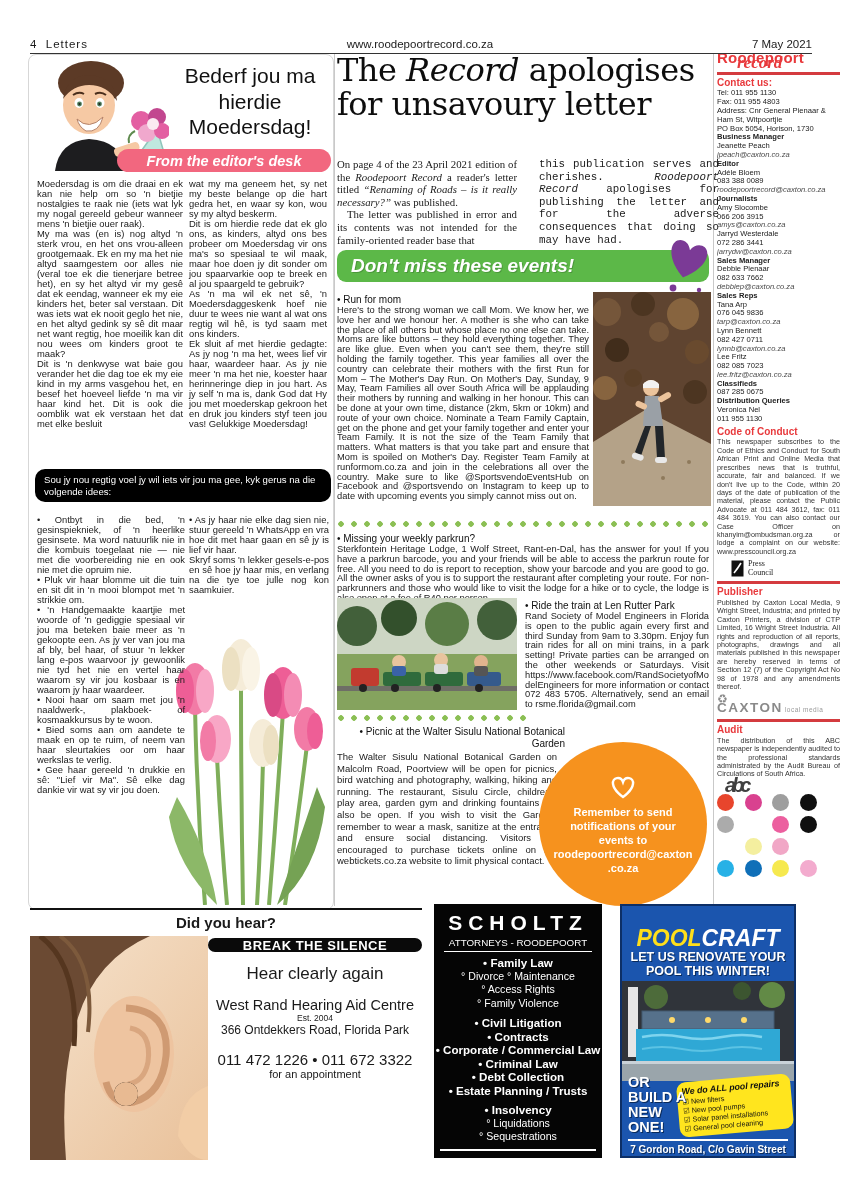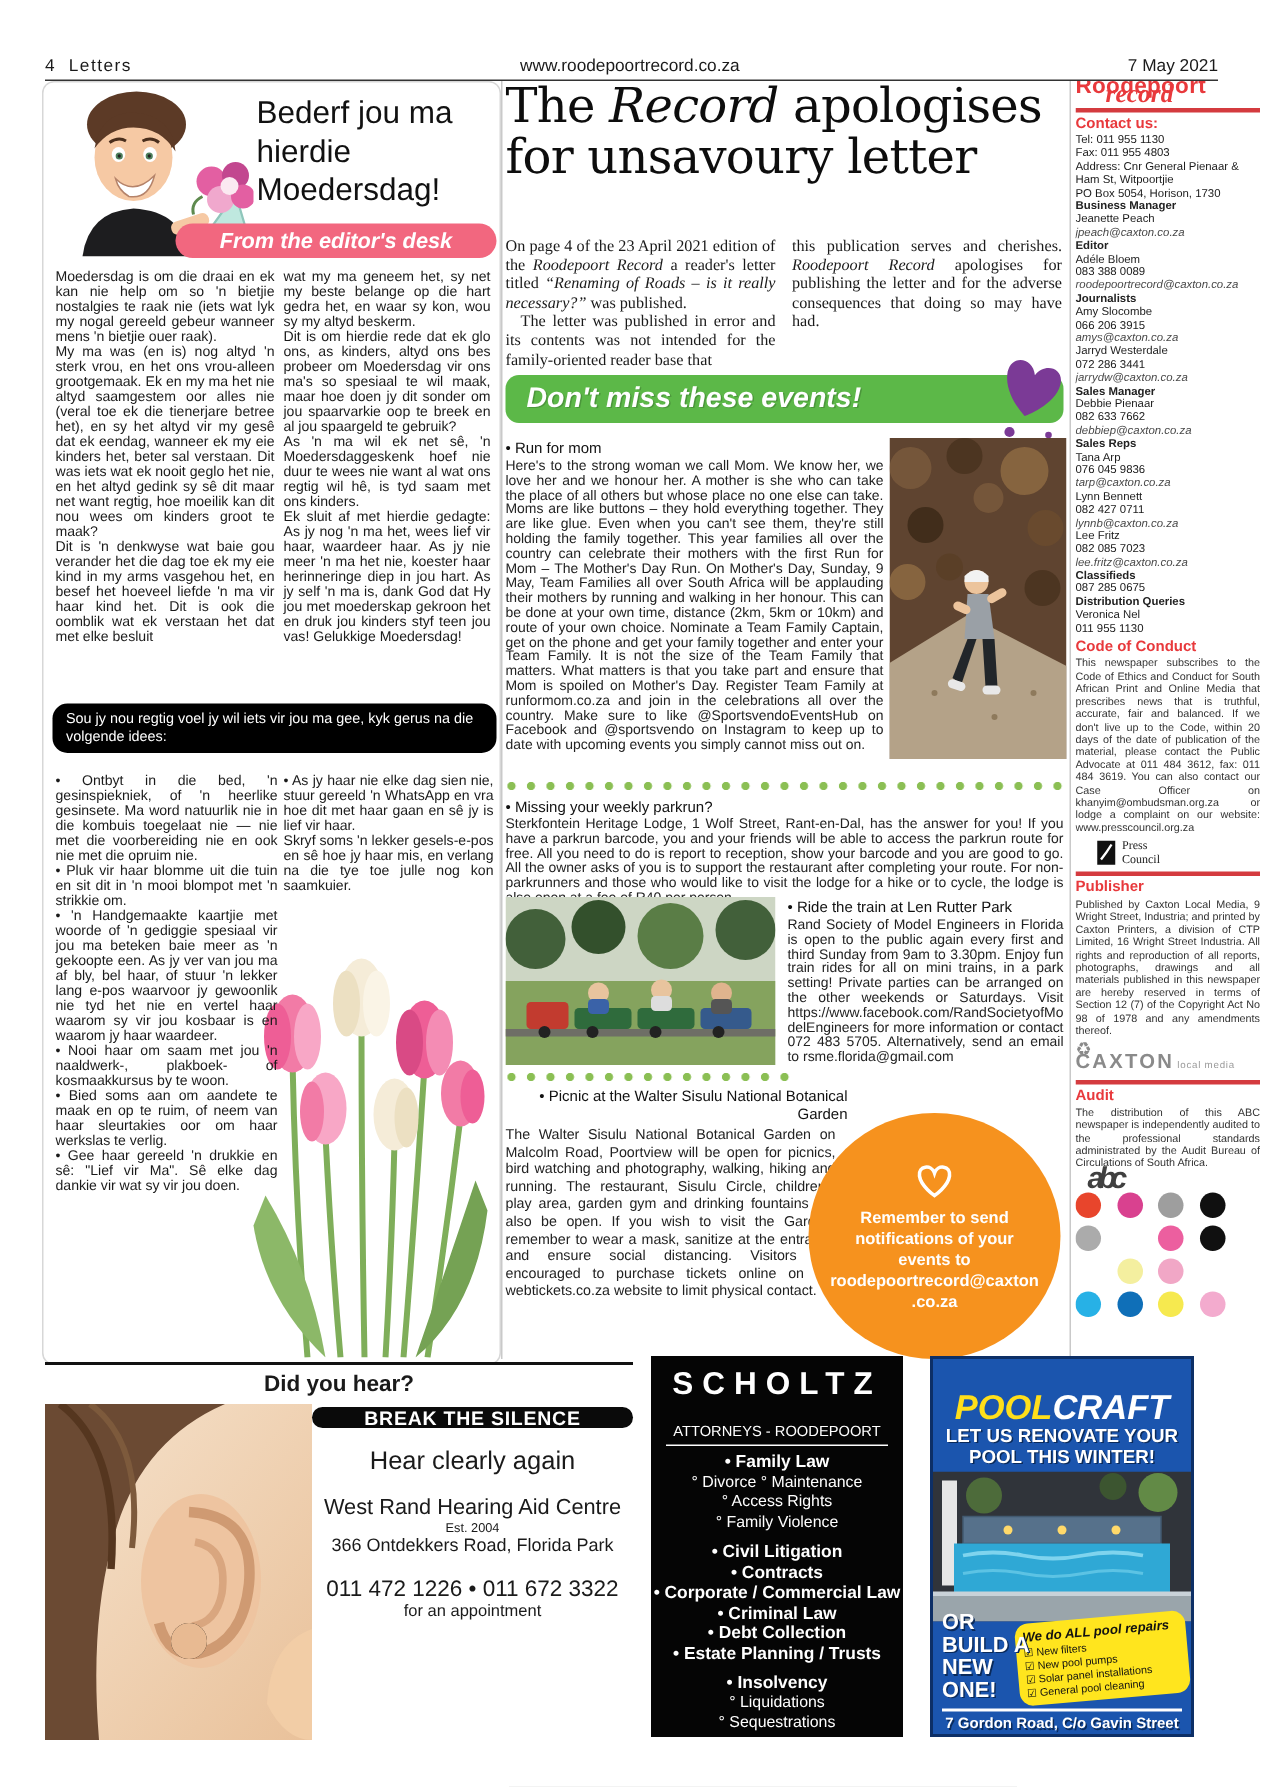--- a/index.html
+++ b/index.html
@@ -7,40 +7,40 @@
         font-family:"Liberation Sans",sans-serif;color:#1a1a1a;overflow:hidden;}
   .abs{position:absolute;}
   
   #hdr{left:30px;top:30px;width:782px;height:20px;border-bottom:1.5px solid #333;
        font-size:11.5px;display:flex;justify-content:space-between;align-items:flex-end;padding-bottom:3px;}
   #hdr .pg{letter-spacing:1px;}
   
   .vline{width:1px;background:#c9c9c9;}
   
   #editor{left:28px;top:54px;width:304px;height:854px;border:1px solid #d7d7d7;border-radius:8px;}
-  #ed-head{left:142px;top:8px;width:158px;font-size:21px;line-height:1.22;text-align:left;color:#111;}
+  #ed-head{left:142px;top:8px;width:158px;font-size:21px;line-height:1.22;text-align:center;color:#111;}
   #ed-banner{left:88px;top:94px;width:214px;height:23px;background:#f2677f;border-radius:12px;
              color:#fff;font-weight:bold;font-style:italic;font-size:14.5px;display:flex;align-items:center;justify-content:center;}
   .ed-col{font-size:9.4px;line-height:10px;white-space:pre-line;text-align:justify;}
   #ed-c1{left:8px;top:124px;width:146px;}
   #ed-c2{left:160px;top:124px;width:138px;}
   #ed-box{left:6px;top:414px;width:278px;background:#000000;border-radius:10px;color:#fff;
           font-size:9.6px;line-height:11.5px;padding:5px 9px;}
   #ed-i1{left:8px;top:460px;width:148px;z-index:2;}
   #ed-i2{left:160px;top:460px;width:140px;z-index:2;}
   #tulips{left:128px;top:582px;z-index:1;}
   
   #center{left:337px;top:54px;width:374px;height:856px;}
   #ap-head{left:0;top:0;width:374px;font-family:"DejaVu Serif","Liberation Serif",serif;
            font-size:32px;line-height:1.06;font-weight:500;color:#0d0d0d;letter-spacing:-.5px;}
   .ap-col{font-family:"Liberation Serif",serif;font-size:10.8px;line-height:12.6px;text-align:justify;}
   .ap-col .it{font-style:italic;}
   .ap-col .p2{text-indent:10px;}
   #ap-c1{left:0;top:104px;width:180px;}
-  #ap-c2{left:191px;top:104px;width:180px;}
+  #ap-c2{left:202px;top:104px;width:180px;font-family:Liberation Mono, monospace;}
   #ev-banner{left:0;top:196px;width:358px;height:32px;background:#5cb848;border-radius:9px;color:#fff;
              font-weight:bold;font-style:italic;font-size:19px;display:flex;align-items:center;padding-left:14px;
              text-shadow:1px 1px 0 rgba(0,0,0,.18);}
   #ev-splat{left:326px;top:178px;}
   .ev-title{font-size:10px;color:#111;}
   .ev-body{font-size:9.3px;line-height:9.8px;text-align:justify;color:#222;}
   #run-title{left:0;top:240px;width:250px;}
   #run-body{left:0;top:252px;width:252px;}
   #run-photo{left:256px;top:238px;}
   .dots{height:8px;background-image:radial-gradient(circle at 4px 4px,#8bbf54 2.5px,transparent 3px);
@@ -90,21 +90,21 @@
   #hear-bullets{text-align:left;font-size:9.8px;line-height:12.5px;margin:10px 0 0 8px;}
   #hear-bullets div::before{content:"• ";}
   #hear-name{font-size:14.5px;margin-top:13px;}
   #hear-est{font-size:8.5px;}
   #hear-addr{font-size:12px;}
   #hear-phone{font-size:15px;margin-top:14px;}
   #hear-cta{font-size:11px;}
   #scholtz{left:434px;top:904px;width:168px;height:254px;background:#050505;color:#fff;text-align:center;
            font-family:"Liberation Sans",sans-serif;}
   #sc-name{font-size:21px;font-weight:bold;letter-spacing:6px;padding-top:7px;}
-  #sc-sub{font-size:9.8px;margin:14px 10px 4px 10px;border-bottom:1.5px solid #fff;padding-bottom:3px;}
+  #sc-sub{font-size:9.8px;margin:2px 10px 4px 10px;border-bottom:1.5px solid #fff;padding-bottom:3px;}
   .sch-line{line-height:13.5px;}
   .sch-line.main{font-weight:800;font-size:11.6px;}
   .sch-line.sub{font-size:10.6px;}
   .sch-line.gap{height:6px;}
   #sc-phone{font-size:23.5px;font-weight:800;border-top:2.5px solid #fff;margin:5px 6px 0 6px;padding-top:4px;letter-spacing:.5px;}
   #pool{left:620px;top:904px;width:176px;height:254px;background:#1b55ae;border:2px solid #0d2f66;box-sizing:border-box;
         color:#fff;overflow:hidden;}
   #pool-logo{text-align:center;font-style:italic;font-weight:800;font-size:23px;line-height:24px;padding-top:20px;}
   #pool-logo .y{color:#ffdf1b;}
   #pool-tag{text-align:center;font-weight:800;font-size:12.5px;line-height:13.5px;margin-top:1px;

